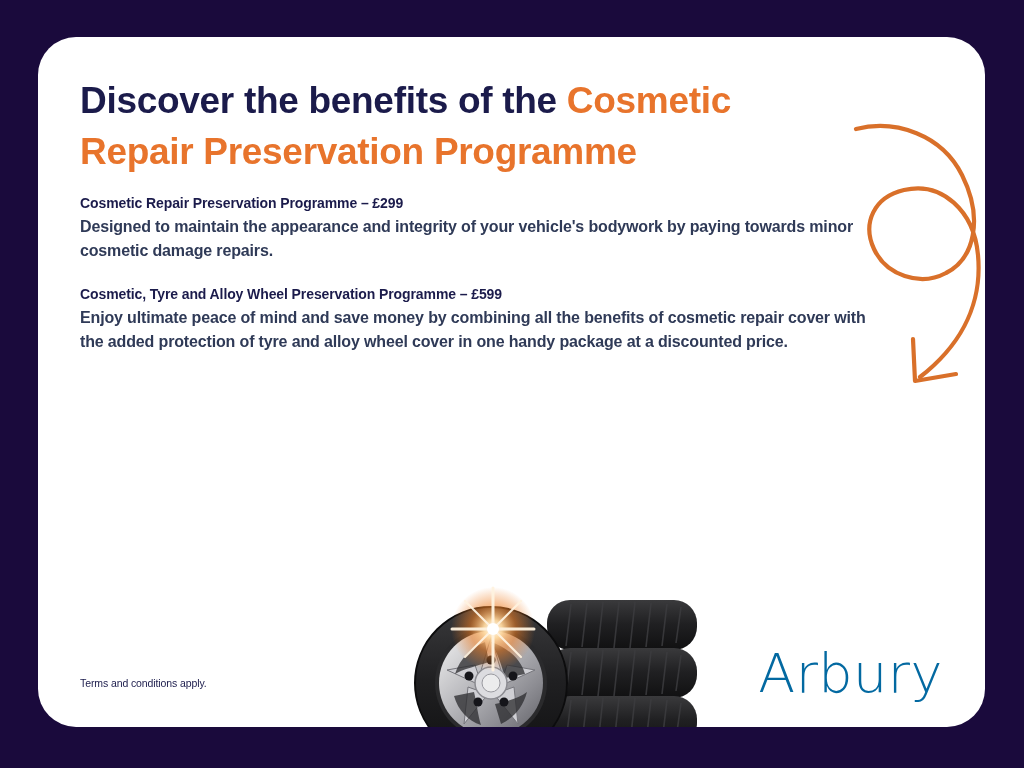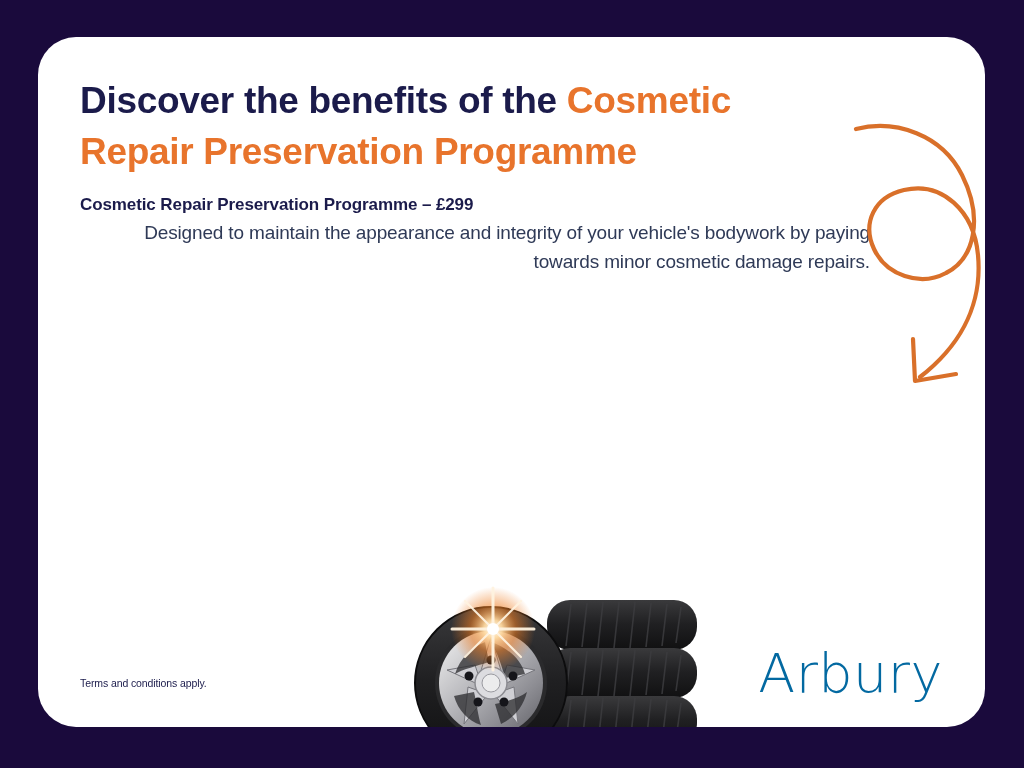--- a/index.html
+++ b/index.html
@@ -48,33 +48,32 @@
   
   .blocks {
     position:absolute;
     left:42px; top:158px;
     width:790px;
   }
   .block { margin-bottom:22px; }
   .block:last-child { margin-bottom:0; }
 
   .block-title {
-    font-size:17px;
+    font-size:14px;
     font-weight:bold;
     color:#1b1b4b;
     letter-spacing:-0.1px;
     margin-bottom:4px;
   }
   .block-body {
-    font-size:19px;
-    font-weight:normal;
+    font-size:16px;
+    font-weight:bold;
     line-height:1.52;
     color:#2f3a57;
     letter-spacing:-0.15px;
-    text-align:right;
   }
 
   
   .arrow-art {
     position:absolute;
     left:800px; top:40px;
     width:160px; height:330px;
     pointer-events:none;
   }
 
@@ -122,20 +121,22 @@
 
       <div class="block">
         <div class="block-title">Cosmetic Repair Preservation Programme – £299</div>
         <div class="block-body">Designed to maintain the appearance and integrity of your vehicle's bodywork by paying towards minor cosmetic damage repairs.</div>
       </div>
 
       <div class="block">
       </div>
 
       <div class="block">
+        <div class="block-title">Cosmetic, Tyre and Alloy Wheel Preservation Programme – £599</div>
+        <div class="block-body">Enjoy ultimate peace of mind and save money by combining all the benefits of cosmetic repair cover with the added protection of tyre and alloy wheel cover in one handy package at a discounted price.</div>
       </div>
 
     </div>
 
     <div class="arrow-art">
       <svg width="160" height="330" viewBox="0 0 160 330" fill="none" xmlns="http://www.w3.org/2000/svg">
         <path d="M18 52
                  C 58 42, 104 58, 124 98
                  C 146 142, 136 182, 108 196
                  C 82 210, 48 198, 36 172

